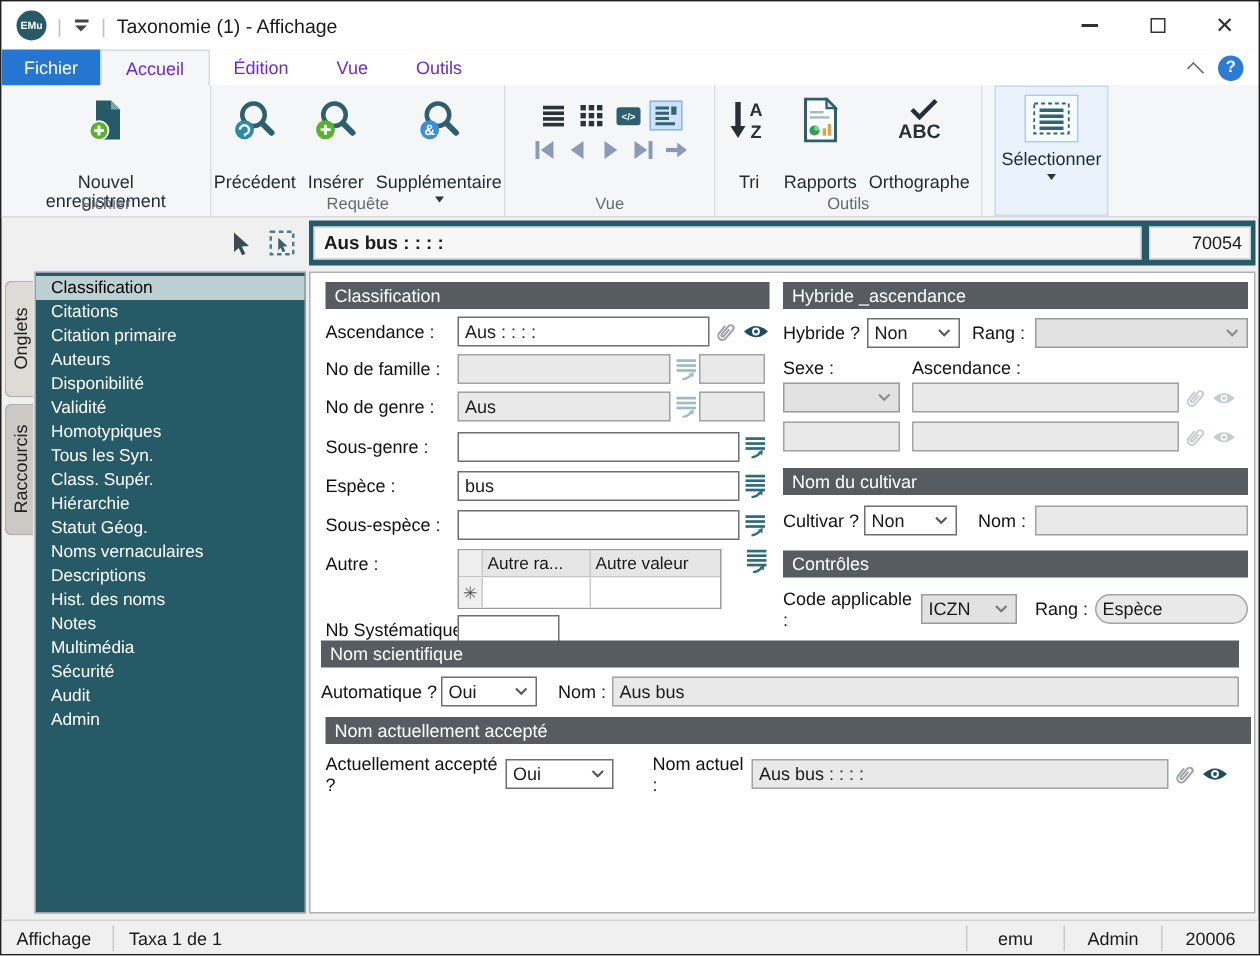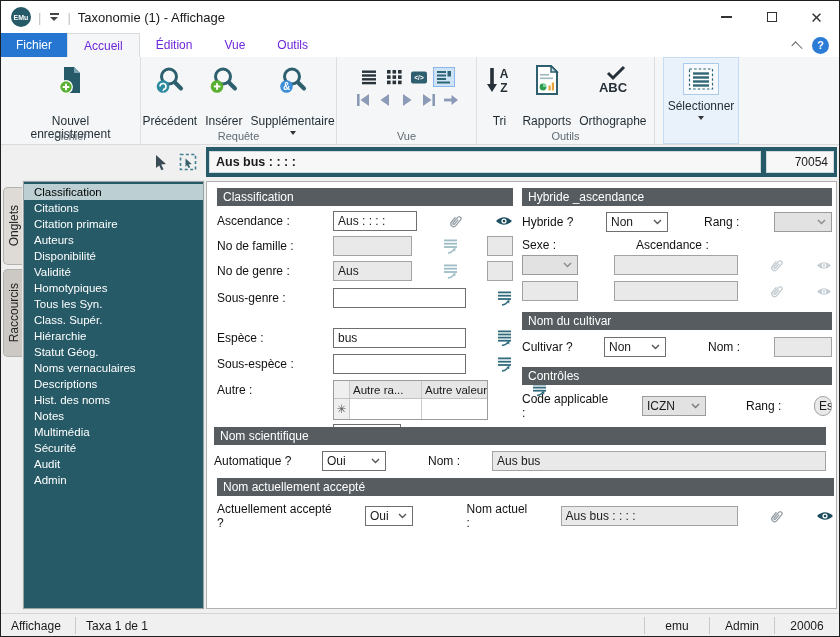--- a/index.html
+++ b/index.html
@@ -90,21 +90,21 @@
   .form-panel { position:absolute; left:205px; top:2px; width:631px; height:428px; background:#fff;
                 border:1px solid #b0b0b0; }
 
   .sec-hdr { height:18px; background:#565c60; color:#fff; display:flex; align-items:center;
              padding-left:6px; font-size:12px; }
   .col-left  { position:absolute; left:10px; top:6px; width:296px; }
   .col-right { position:absolute; left:315px; top:6px; width:310px; }
   .sec-nomsci  { position:absolute; left:7px; top:245px; width:612px; }
   .sec-accepte { position:absolute; left:10px; top:296px; width:617px; }
 
-  .frow { display:flex; align-items:center; margin-top:5px;gap:28px; }
+  .frow { display:flex; align-items:center; margin-top:5px; }
   .flabel { flex:none; font-size:12px; color:#111; }
   .w88 { width:88px; }
   .tfield { height:20px; border:1px solid #6f6f6f; background:#fff; display:flex; align-items:center;
             padding-left:4px; overflow:hidden; white-space:nowrap; }
   .tfield.ro { background:#e9e9e9; border-color:#a3a3a3; }
   .dropdown { height:20px; border:1px solid #6f6f6f; background:#fff; display:flex; align-items:center;
               padding-left:4px; position:relative; }
   .dropdown .chev { margin-left:auto; margin-right:5px; }
   .dropdown.ro { background:#e2e2e2; border-color:#9b9b9b; }
   .icon-btn { display:flex; align-items:center; justify-content:center; margin-left:3px; }
@@ -462,21 +462,21 @@
             <svg width="16" height="16" viewBox="0 0 16 16" fill="currentColor">
                 <rect x="1" y="1.5" width="13" height="1.8"></rect>
                 <rect x="1" y="4.8" width="13" height="1.8"></rect>
                 <rect x="1" y="8.1" width="13" height="1.8"></rect>
                 <path d="M5 15 q3.5 -0.5 5.5 -2.8" stroke="currentColor" stroke-width="1.5" fill="none"></path>
                 <polygon points="12.5,9.8 12.2,13.6 9.3,11.3"></polygon>
               </svg>
           </span>
         </div>
 
-        <div class="frow" style="margin-top:20px;">
+        <div class="frow" style="margin-top:6px;">
           <div class="flabel w88">Espèce :</div>
           <div class="tfield" style="width:188px;">bus</div>
           <span class="icon-btn c-look">
             <svg width="16" height="16" viewBox="0 0 16 16" fill="currentColor">
                 <rect x="1" y="0.5" width="13" height="1.8"></rect>
                 <rect x="1" y="3.6" width="13" height="1.8"></rect>
                 <rect x="1" y="6.7" width="13" height="1.8"></rect>
                 <rect x="1" y="9.8" width="13" height="1.8"></rect>
                 <path d="M5 15.5 q3.5 -0.5 5.5 -2.6" stroke="currentColor" stroke-width="1.5" fill="none"></path>
                 <polygon points="12.5,10.8 12.2,14.4 9.3,12.2"></polygon>

